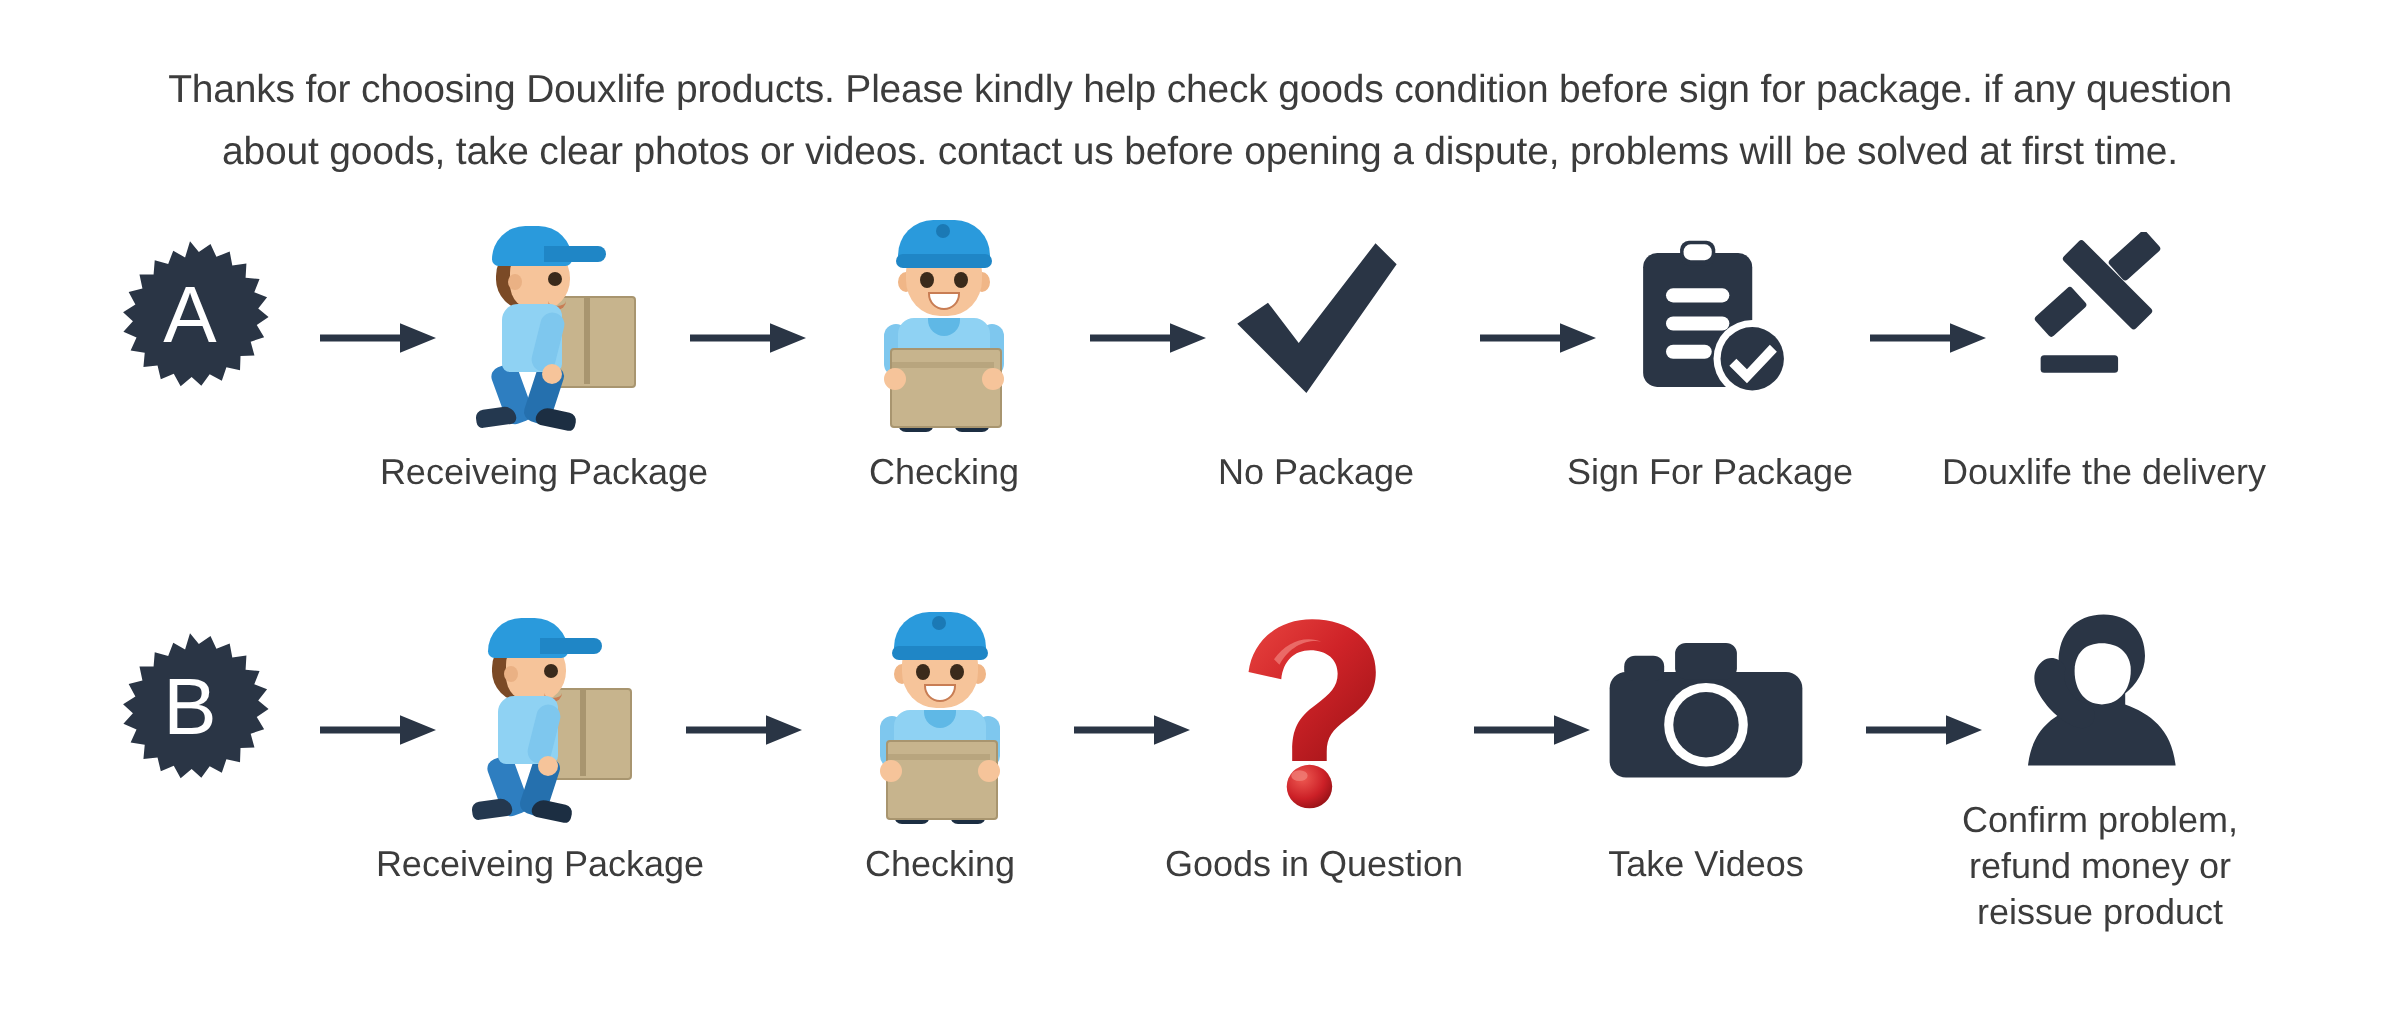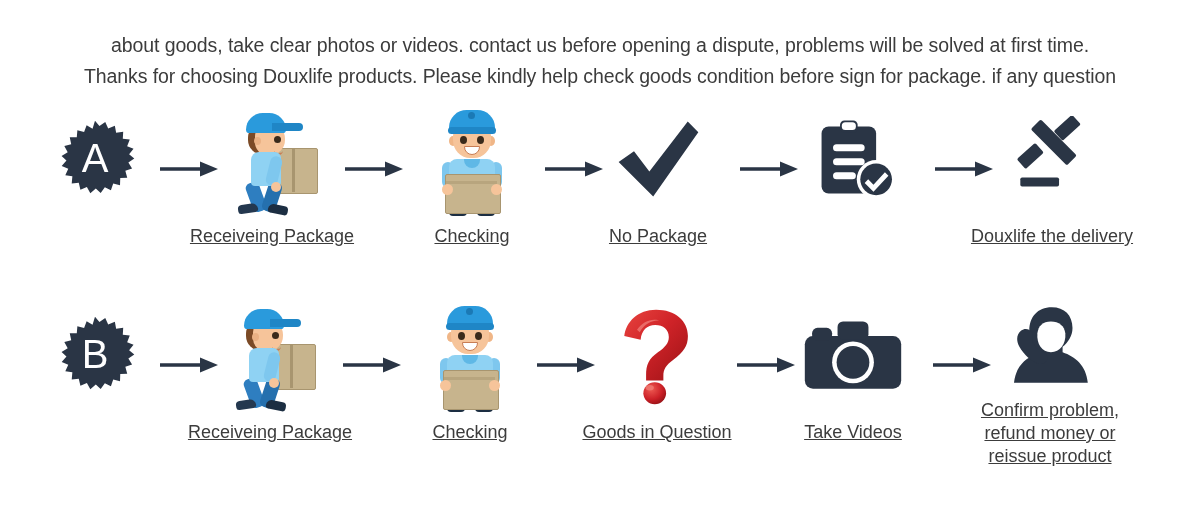--- a/index.html
+++ b/index.html
@@ -62,21 +62,20 @@
     justify-content: center;
     width: 100%;
   }
   .step-label {
     margin-top: 8px;
     font-size: 18px;
     line-height: 22px;
     color: #3c3c3c;
     text-align: center;
     white-space: nowrap;
-    text-decoration: underline;
   }
   .step-label.multiline { white-space: normal; width: 190px; line-height: 23px; }
 
   
   .arrow {
     position: absolute;
     top: 57px;
     width: 60px;
     height: 20px;
   }
@@ -151,22 +150,22 @@
   .s-shoe-l{ width: 18px; height: 8px; left: 25px; top: 104px; background: #1c2e42; border-radius: 4px; }
   .s-shoe-r{ width: 18px; height: 8px; left: 53px; top: 104px; background: #1c2e42; border-radius: 4px; }
 
   
   .svg-icon { display: block; }
 </style>
 </head>
 <body>
 
 <div class="header">
+  <p>Thanks for choosing Douxlife products. Please kindly help check goods condition before sign for package. if any question</p>
   <p>about goods, take clear photos or videos. contact us before opening a dispute, problems will be solved at first time.</p>
-  <p>Thanks for choosing Douxlife products. Please kindly help check goods condition before sign for package. if any question</p>
 </div>
 
 <div class="flow-row row-a">
 
   <div class="cell" style="left:95px">
     <div class="cell-inner">
       <div class="icon-slot">
         <div class="badge">
           <svg width="82" height="82" viewBox="0 0 100 100" class="svg-icon">
             <path fill="#2a3545" d="M50 2 L55.4 8.6 L62.5 3.6 L66.1 11.5 L74.2 8.2 L75.8 16.8 L84.4 15.5 L83.9 24.2 L92.4 25 L89.2 33.1 L97 36.2 L91.6 43 L97.9 48.1 L90.7 53.1 L95.2 60.5 L87 63.2 L89.3 71.6 L80.8 72 L80.5 80.7 L72.2 78.8 L69.4 87 L62 83.1 L56.9 90.1 L51 84.8 L44.3 90.4 L40.1 82.8 L32.2 86.2 L30.2 77.7 L21.6 78.6 L22.4 69.9 L13.8 68.6 L17.4 60.7 L9.4 57.2 L15.2 50.7 L9.2 45.2 L16.7 40.6 L12.6 33 L21 30.8 L19.2 22.3 L27.8 22.3 L28.5 13.6 L36.7 15.8 L39.8 7.7 L47 11.9 Z"></path>
@@ -275,20 +274,21 @@
           <rect x="33" y="5" width="20" height="14" rx="5" fill="#2a3545"></rect>
           <rect x="35" y="7" width="16" height="9" rx="4" fill="#ffffff"></rect>
           <rect x="25" y="32" width="36" height="8" rx="4" fill="#ffffff"></rect>
           <rect x="25" y="48" width="36" height="8" rx="4" fill="#ffffff"></rect>
           <rect x="25" y="64" width="26" height="8" rx="4" fill="#ffffff"></rect>
           <circle cx="74" cy="72" r="22" fill="#ffffff"></circle>
           <circle cx="74" cy="72" r="18" fill="#2a3545"></circle>
           <path fill="#ffffff" d="M65 72 L71 78 L84 64 L88 68 L71 86 L61 76 Z"></path>
         </svg>
       </div>
+      <div class="step-label">Sign For Package</div>
     </div>
   </div>
 
   <div class="arrow" style="left:935px">
     <svg width="60" height="20" viewBox="0 0 60 20" class="svg-icon">
         <path fill="#2a3545" d="M0 8.2 h40 v-5.6 l18 7.4 -18 7.4 v-5.6 H0 Z"></path>
       </svg>
   </div>
 
   <div class="cell" style="left:1052px">

